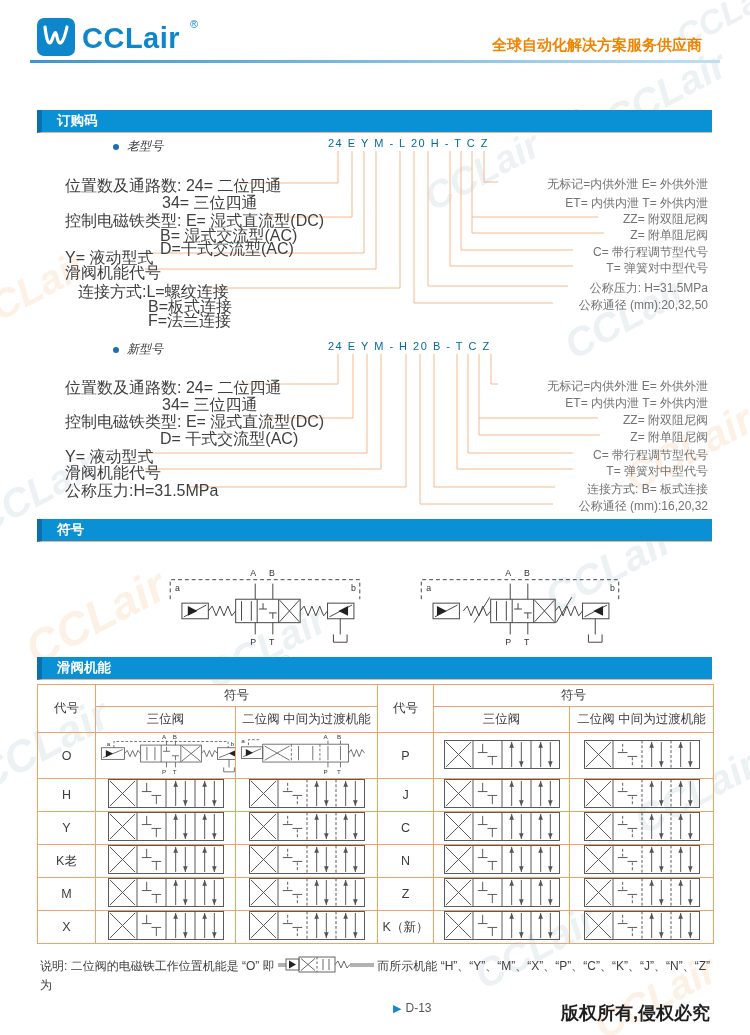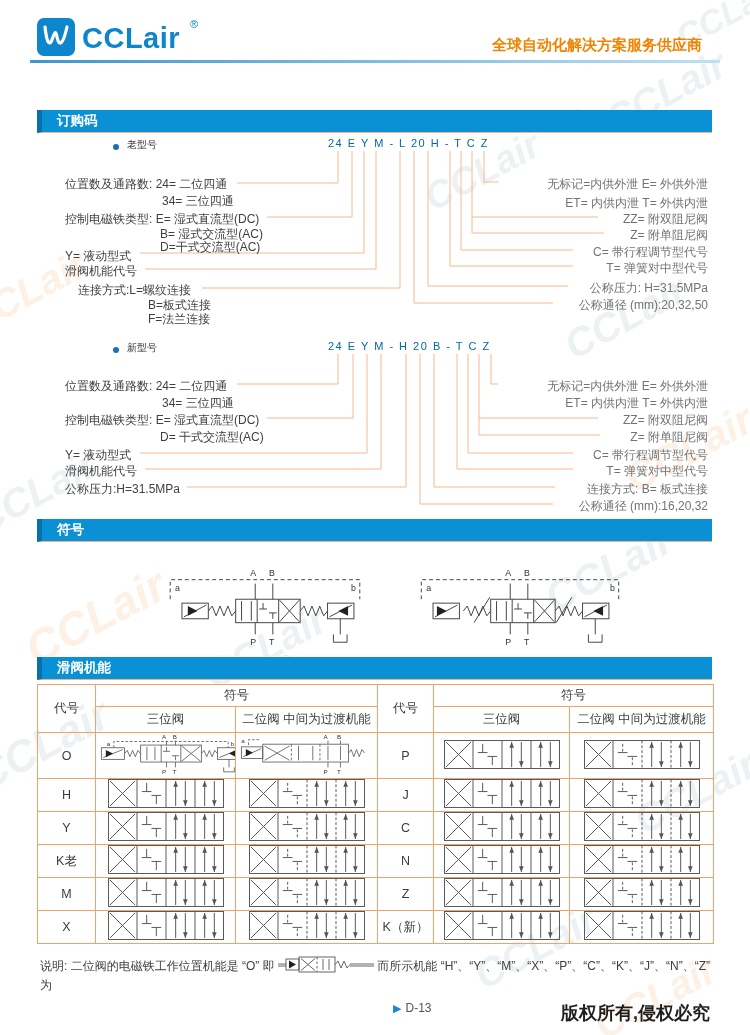--- a/index.html
+++ b/index.html
@@ -17,23 +17,23 @@
   .logo-reg{position:absolute;left:190px;top:18px;font-size:11px;color:#0e86cb;}
   .tagline{position:absolute;right:48px;top:36px;font-size:15px;font-weight:bold;color:#f08300;}
   .hline{position:absolute;left:30px;top:60px;width:690px;height:3px;
          background:linear-gradient(to right,#3d97cd,#bfe0f3);}
   
   .bar{position:absolute;left:37px;width:675px;height:23px;background:#0a90d4;
        border-left:5px solid #0671ad;border-bottom:1px solid #f3b184;box-sizing:border-box;
        color:#fff;font-size:13.5px;font-weight:bold;line-height:22px;padding-left:15px;z-index:2;}
   
   .dot{position:absolute;width:6px;height:6px;border-radius:50%;background:#1b6fb5;z-index:2;}
-  .mlabel{position:absolute;font-size:10px;color:#333;z-index:2;}
+  .mlabel{position:absolute;font-size:12px;color:#333;z-index:2;font-style:italic;}
   .code{position:absolute;font-size:11px;letter-spacing:1.5px;color:#0369a1;white-space:nowrap;z-index:2;}
-  .lbl{position:absolute;font-size:12px;color:#3f3f3f;white-space:nowrap;z-index:2;}
+  .lbl{position:absolute;font-size:16px;color:#3f3f3f;white-space:nowrap;z-index:2;}
   .lblr{position:absolute;right:42px;font-size:12px;color:#737373;white-space:nowrap;text-align:right;z-index:2;}
   .connectors{position:absolute;left:0;top:0;z-index:1;pointer-events:none;}
   
   .diag-title{position:absolute;font-size:12.5px;color:#2f2f2f;text-align:center;width:230px;z-index:2;}
   .diag{position:absolute;z-index:2;}
   svg text{font-family:"Liberation Sans","DejaVu Sans",sans-serif;fill:#333;}
   
   table.spool{position:absolute;left:37px;top:684px;width:676px;border-collapse:collapse;
       table-layout:fixed;font-size:12.5px;color:#3c3c3c;z-index:2;background:transparent;}
   table.spool td{border:1px solid #f0a26b;text-align:center;vertical-align:middle;padding:0;overflow:hidden;}

